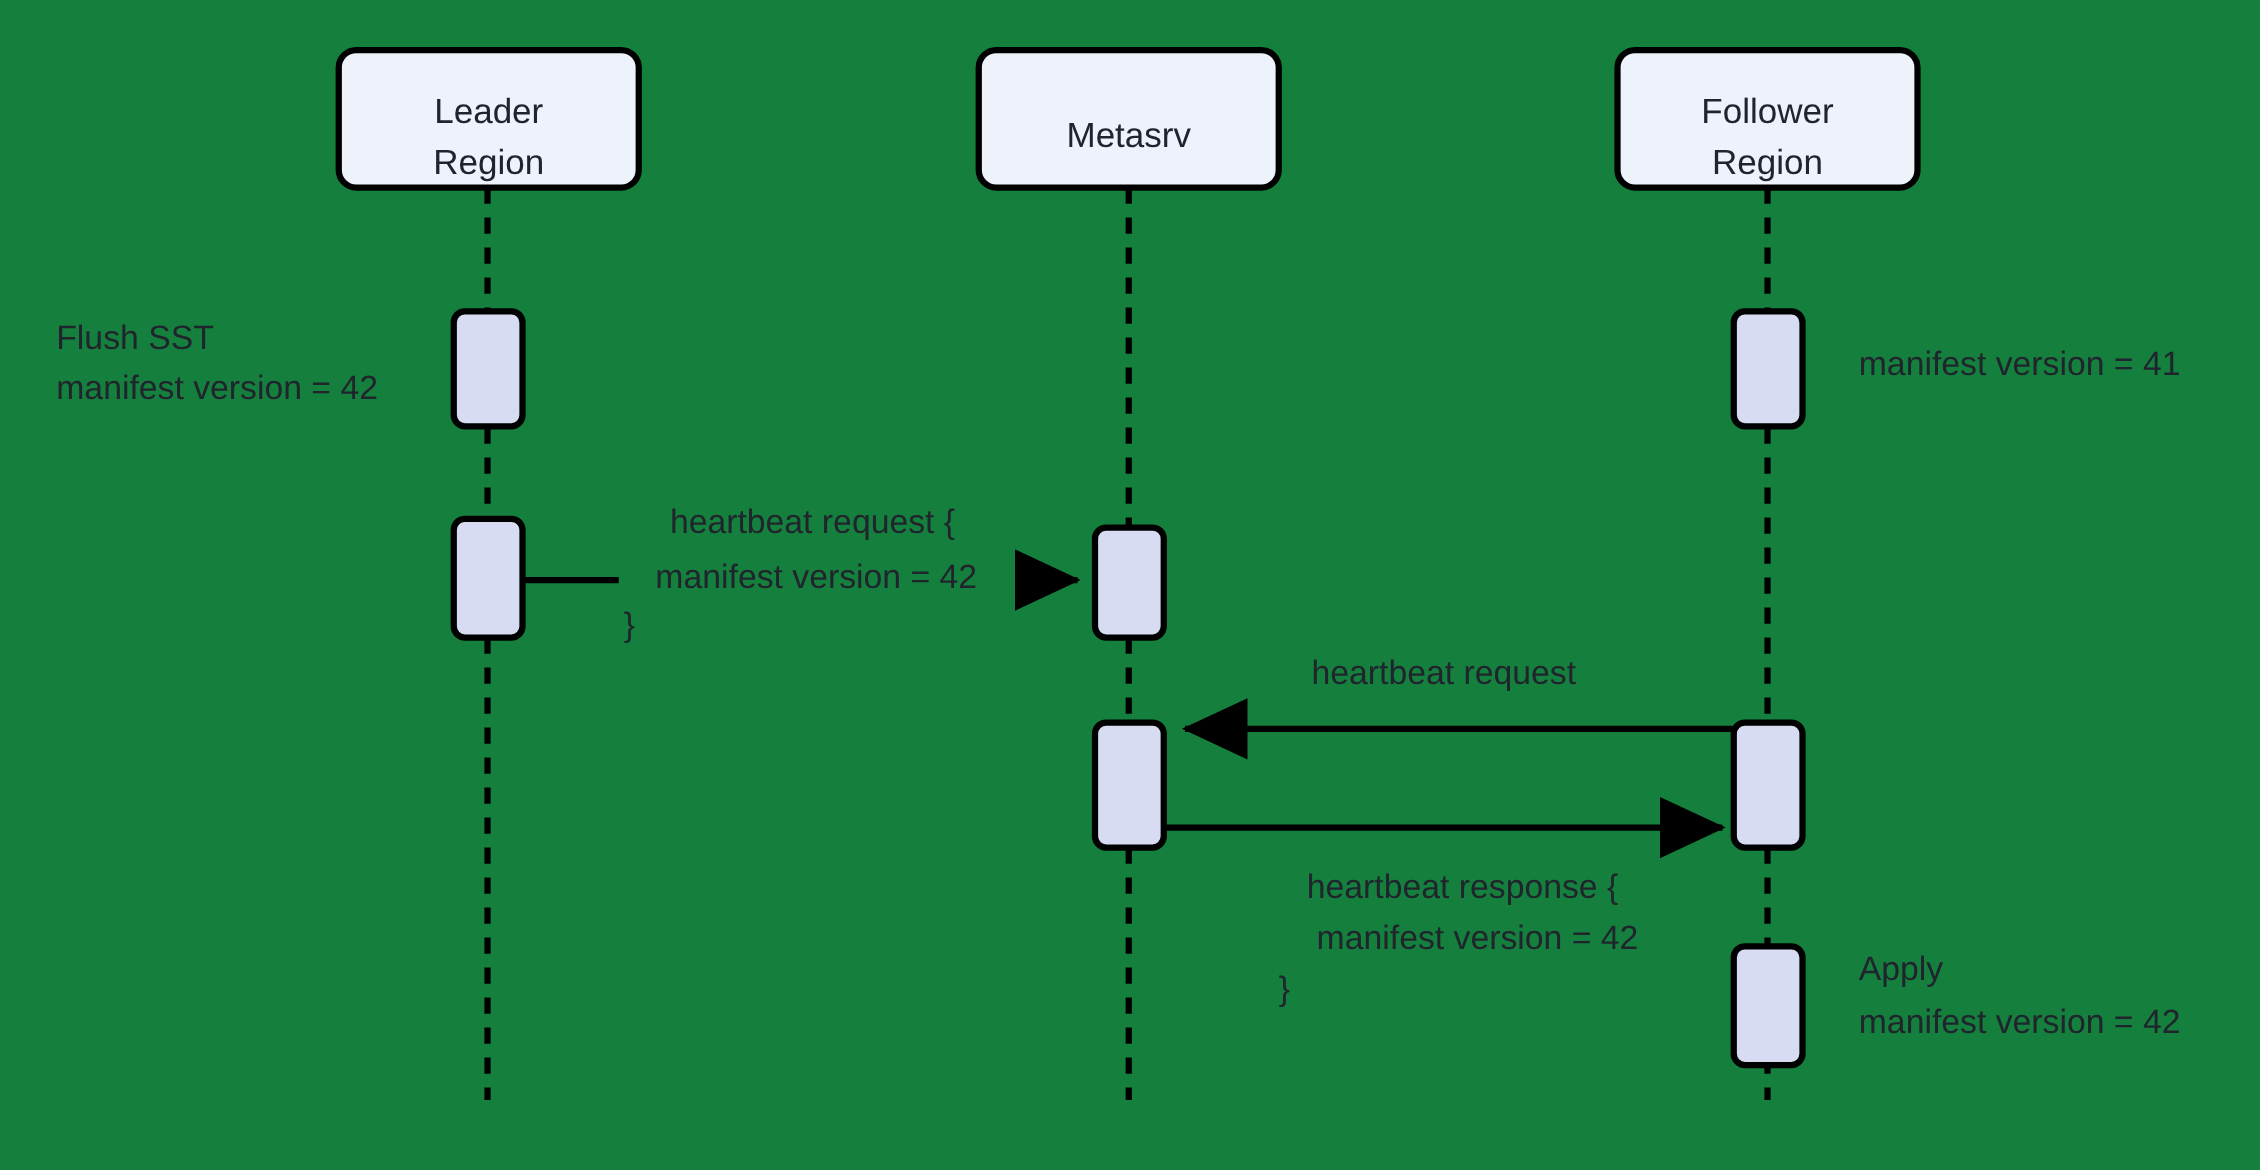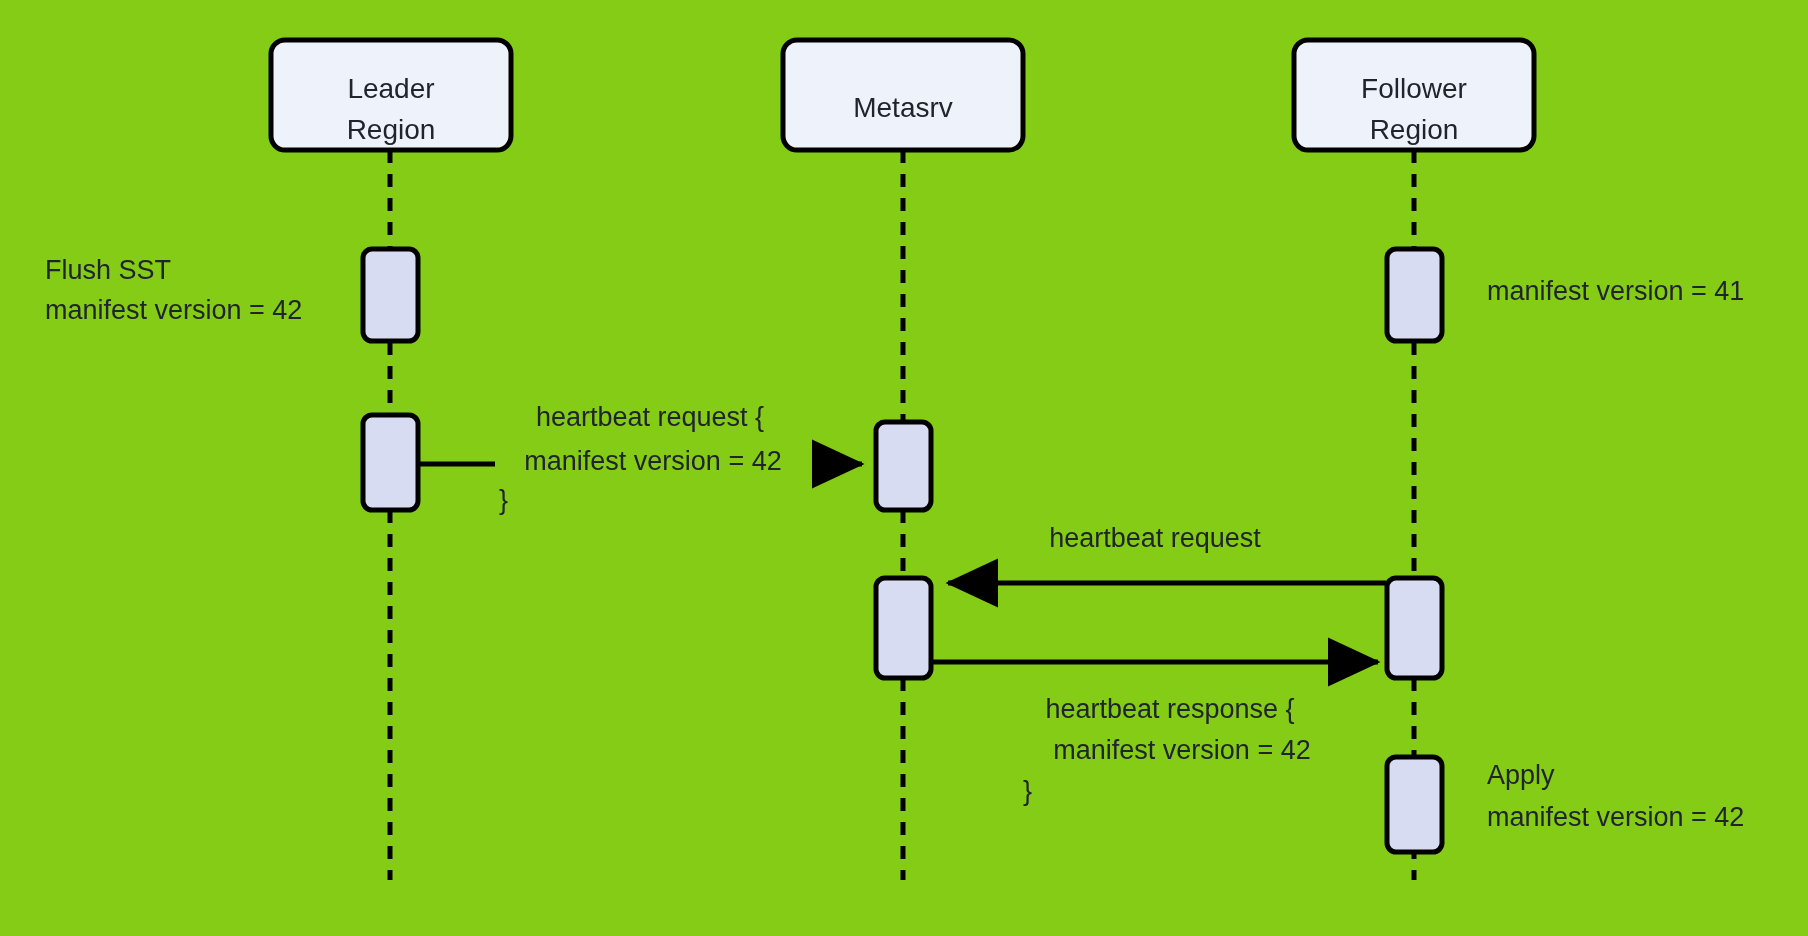--- a/index.html
+++ b/index.html
@@ -10,21 +10,21 @@
   body {
     width: 1808px;
     height: 936px;
     font-family: "Liberation Sans", sans-serif;
     overflow: hidden;
   }
   #diagram-root {
     position: relative;
     width: 1808px;
     height: 936px;
-    background: #84cc16;
+    background: #15803d;
   }
   svg.seq {
     display: block;
     width: 1808px;
     height: 936px;
   }
   .participant-box {
     fill: #eef2fb;
     stroke: #000000;
     stroke-width: 5;

